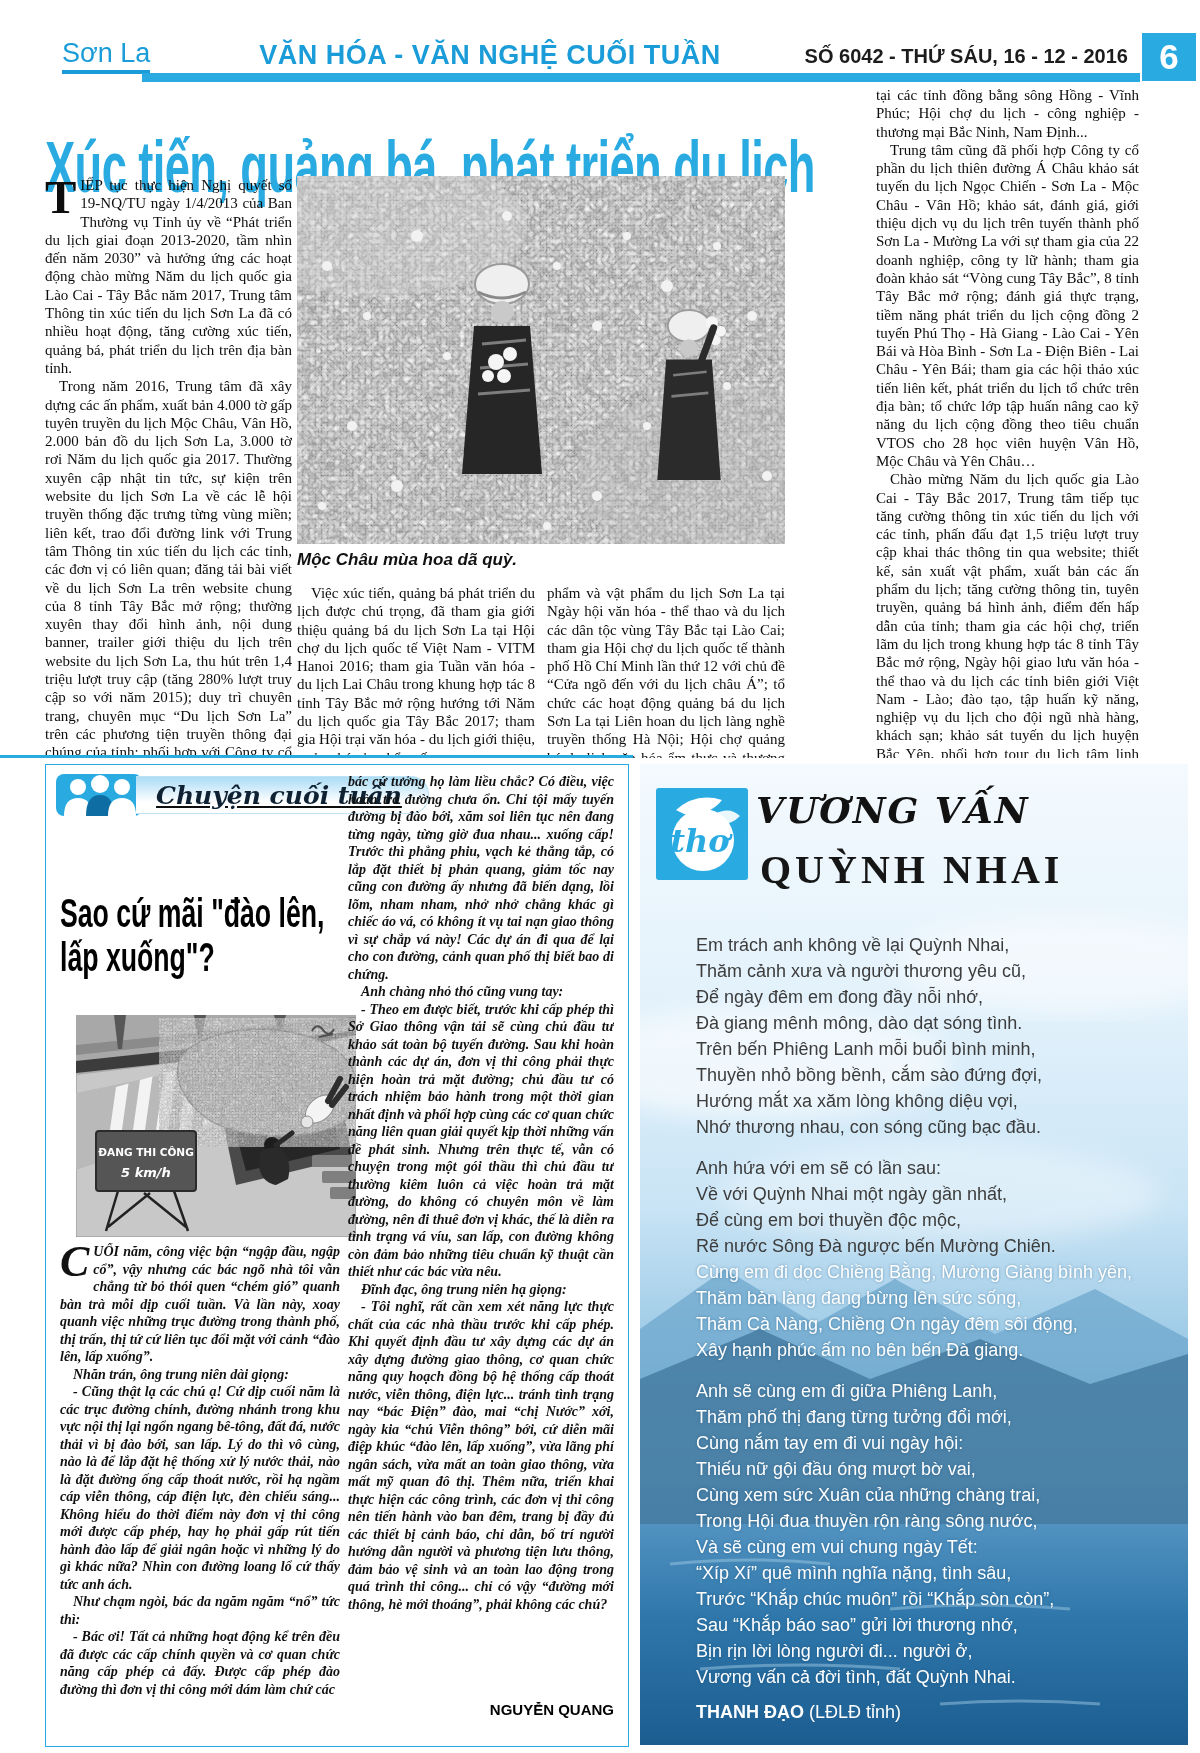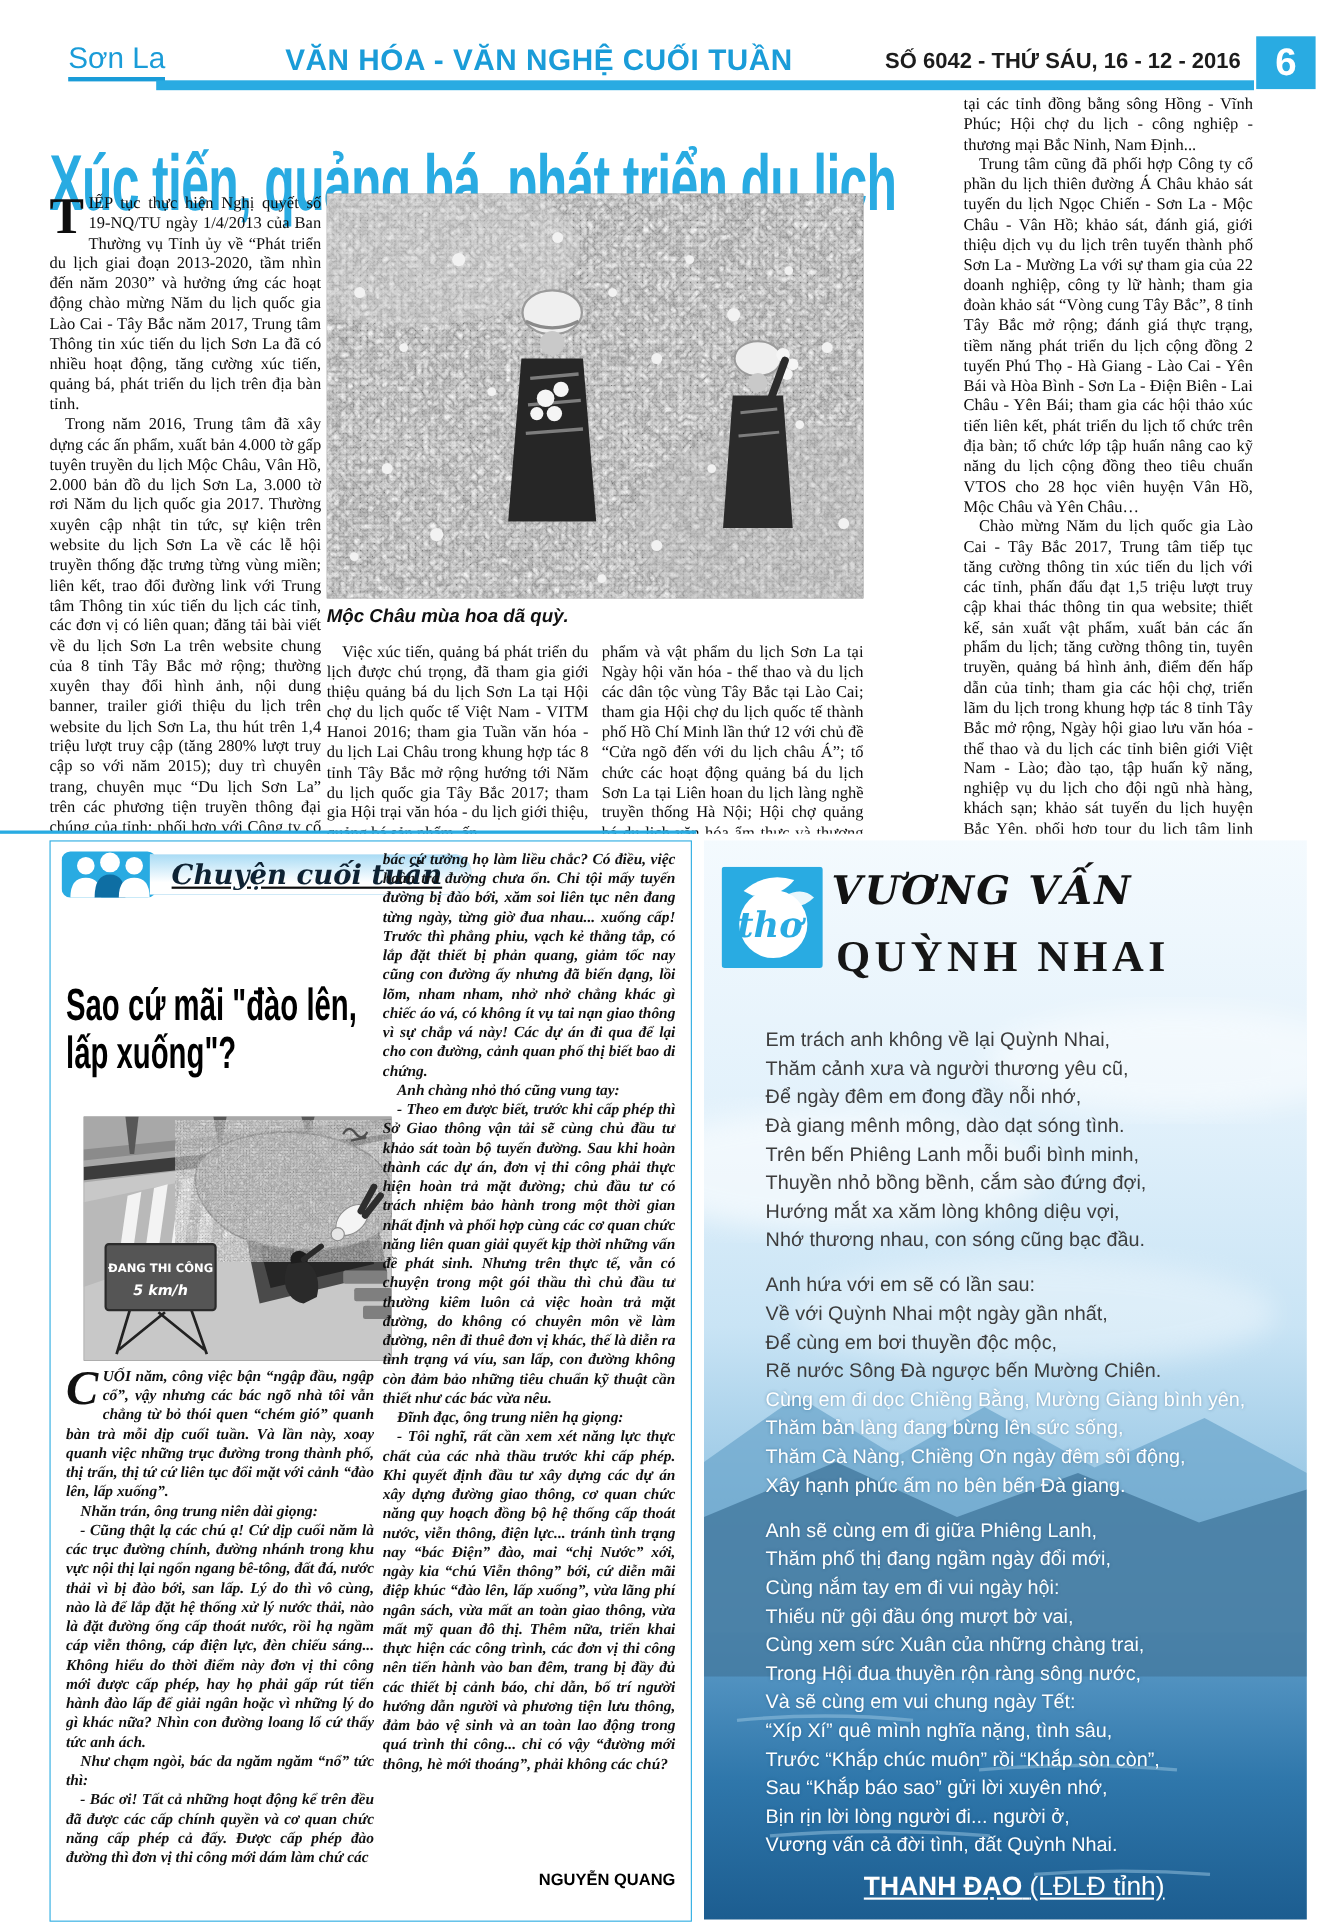--- a/index.html
+++ b/index.html
@@ -54,22 +54,22 @@
   .poem-bg{position:absolute;left:0;top:0;width:100%;height:100%;}
   .poem-logo{position:absolute;left:16px;top:24px;width:92px;height:92px;text-align:center;}
   .poem-title{position:absolute;left:116px;top:16px;width:425px;font-family:"DejaVu Serif",serif;
         font-style:italic;font-weight:bold;font-size:36px;line-height:60px;color:#121212;letter-spacing:2px;}
   .poem-subtitle{position:absolute;left:120px;top:82px;font-family:"Liberation Serif",serif;
         font-weight:bold;font-size:40px;letter-spacing:4px;color:#161616;}
   .poem-lines{position:absolute;left:56px;top:168px;width:470px;}
   .poem-line{font-family:"Liberation Sans",sans-serif;font-size:18px;line-height:26px;color:#3c3c3c;}
   .poem-line.gap{margin-top:15px;}
   .poem-line.light{color:#ffffff;text-shadow:0 0 3px rgba(20,70,110,.45);}
-  .poem-author{position:absolute;left:56px;top:938px;width:452px;text-align:center;
-        font-family:"Liberation Sans",sans-serif;font-size:24px;color:#fff;text-decoration:underline;}
+  .poem-author{position:absolute;left:56px;top:938px;width:452px;text-align:left;
+        font-family:"Liberation Sans",sans-serif;font-size:18px;color:#fff;}
   .poem-author b{font-weight:bold;}
 </style>
 </head>
 <body>
 
 <div class="page">
 
   <div class="masthead">Sơn La</div>
   <div class="section-title">VĂN HÓA - VĂN NGHỆ CUỐI TUẦN</div>
   <div class="issue-info">SỐ 6042 - THỨ SÁU, 16 - 12 - 2016</div>
@@ -311,29 +311,29 @@
       <div class="poem-line">Nhớ thương nhau, con sóng cũng bạc đầu.</div>
       <div class="poem-line gap">Anh hứa với em sẽ có lần sau:</div>
       <div class="poem-line">Về với Quỳnh Nhai một ngày gần nhất,</div>
       <div class="poem-line">Để cùng em bơi thuyền độc mộc,</div>
       <div class="poem-line">Rẽ nước Sông Đà ngược bến Mường Chiên.</div>
       <div class="poem-line light">Cùng em đi dọc Chiềng Bằng, Mường Giàng bình yên,</div>
       <div class="poem-line light">Thăm bản làng đang bừng lên sức sống,</div>
       <div class="poem-line light">Thăm Cà Nàng, Chiềng Ơn ngày đêm sôi động,</div>
       <div class="poem-line light">Xây hạnh phúc ấm no bên bến Đà giang.</div>
       <div class="poem-line light gap">Anh sẽ cùng em đi giữa Phiêng Lanh,</div>
-      <div class="poem-line light">Thăm phố thị đang ngầm ngày đổi mới,</div>
+      <div class="poem-line light">Thăm phố thị đang từng tưởng đổi mới,</div>
       <div class="poem-line light">Cùng nắm tay em đi vui ngày hội:</div>
       <div class="poem-line light">Thiếu nữ gội đầu óng mượt bờ vai,</div>
       <div class="poem-line light">Cùng xem sức Xuân của những chàng trai,</div>
       <div class="poem-line light">Trong Hội đua thuyền rộn ràng sông nước,</div>
       <div class="poem-line light">Và sẽ cùng em vui chung ngày Tết:</div>
       <div class="poem-line light">“Xíp Xí” quê mình nghĩa nặng, tình sâu,</div>
       <div class="poem-line light">Trước “Khắp chúc muôn” rồi “Khắp sòn còn”,</div>
-      <div class="poem-line light">Sau “Khắp báo sao” gửi lời xuyên nhớ,</div>
+      <div class="poem-line light">Sau “Khắp báo sao” gửi lời thương nhớ,</div>
       <div class="poem-line light">Bịn rịn lời lòng người đi... người ở,</div>
       <div class="poem-line light">Vương vấn cả đời tình, đất Quỳnh Nhai.</div>
     </div>
 
     <div class="poem-author">
       <b>THANH ĐẠO</b>
       <span>(LĐLĐ tỉnh)</span>
     </div>
   </section>
 

